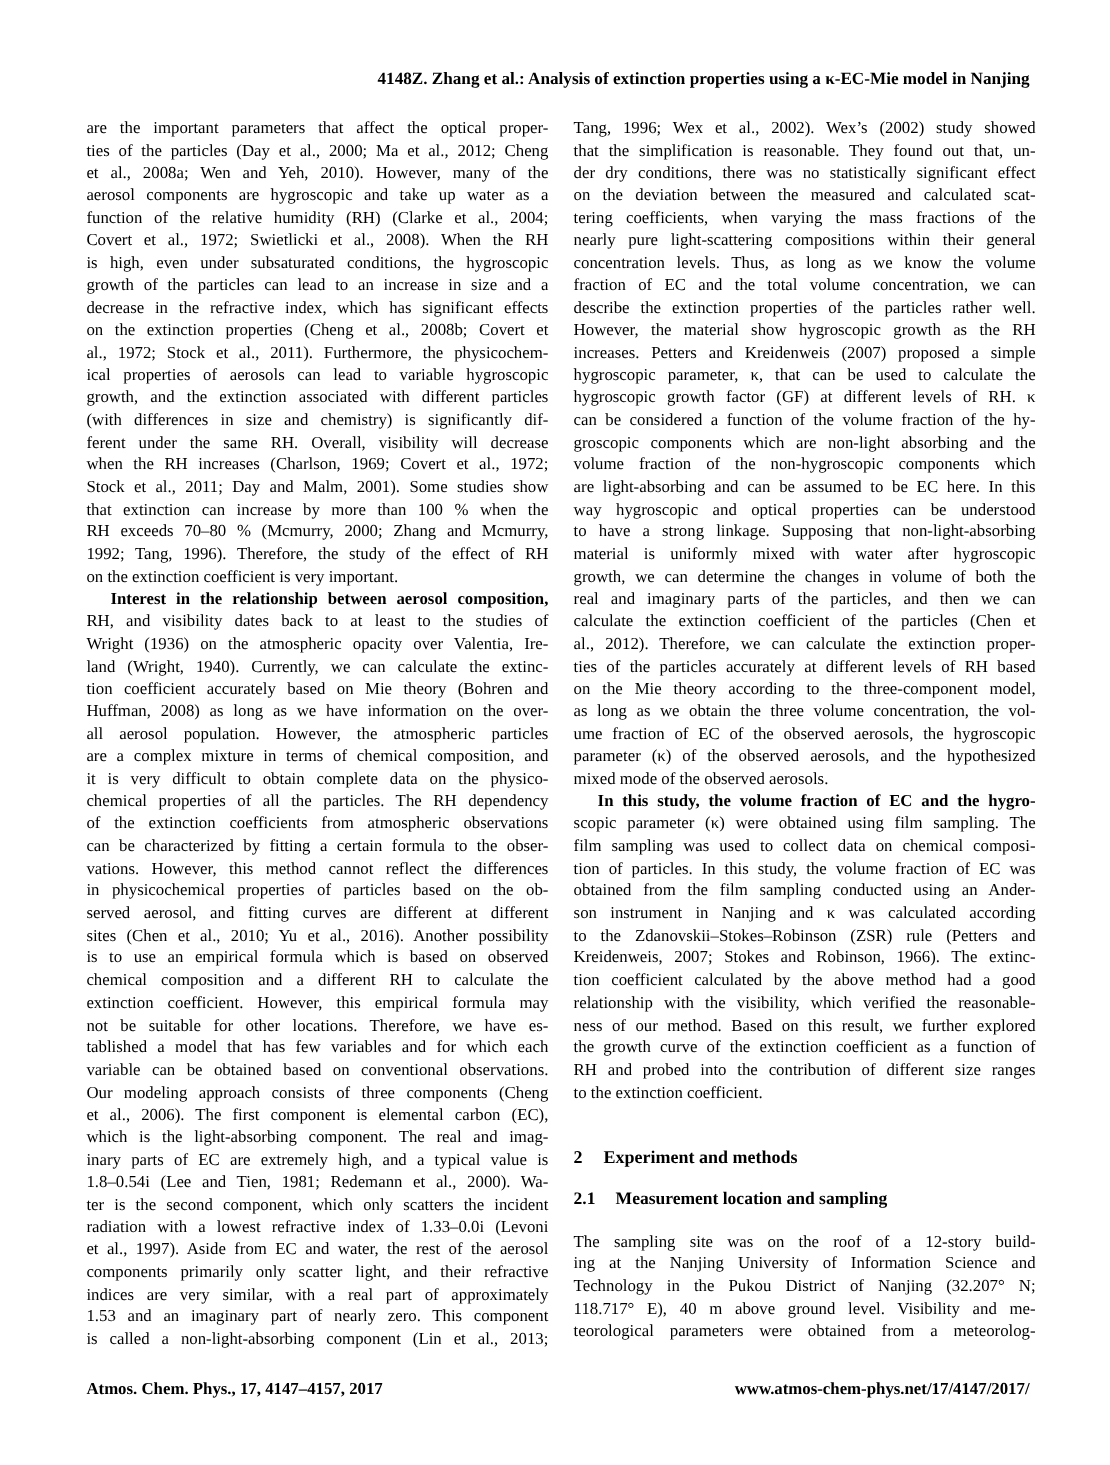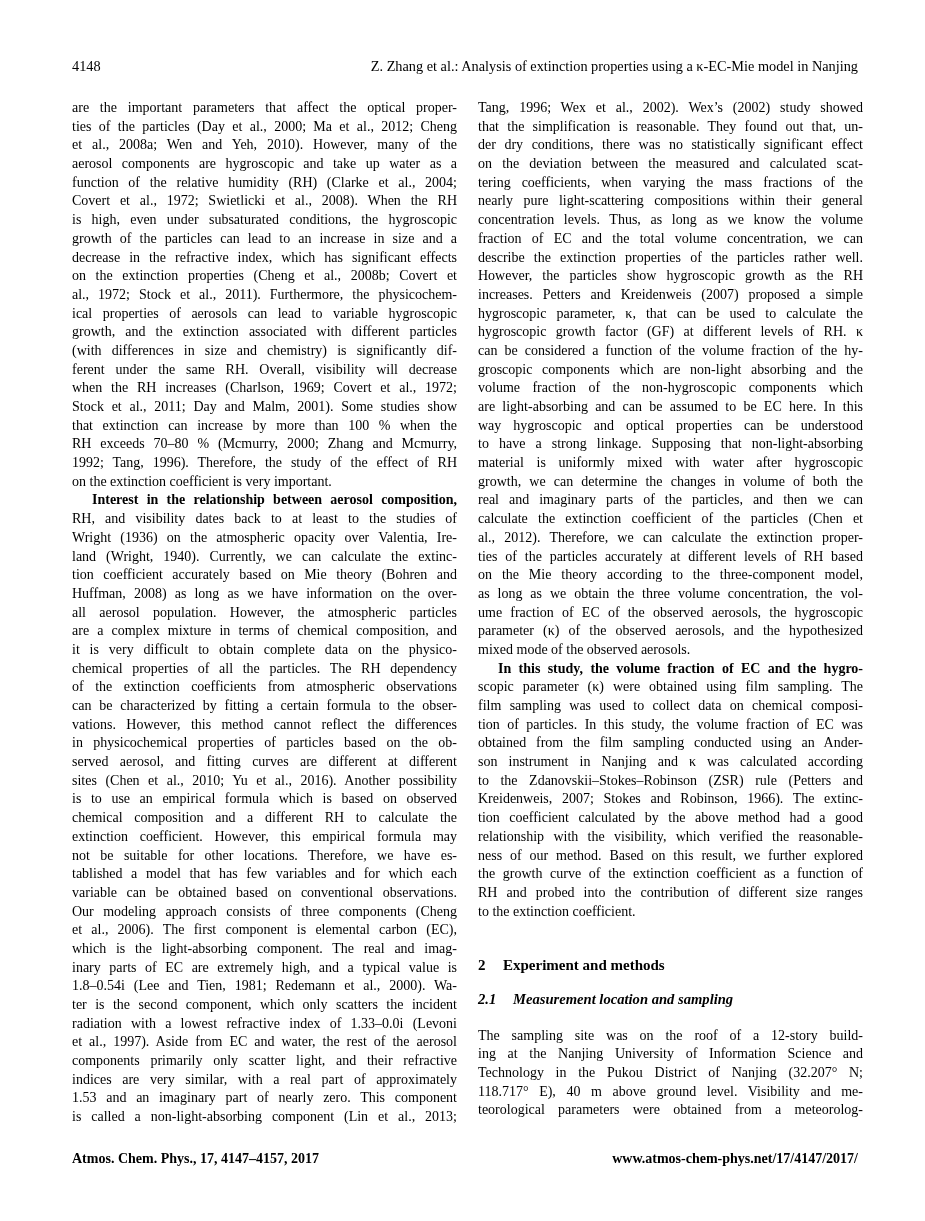--- a/index.html
+++ b/index.html
@@ -3,42 +3,41 @@
 <meta charset="utf-8">
 <style>
   * { margin:0; padding:0; box-sizing:border-box; }
   html, body { background:#ffffff; }
   .page {
     position:relative; width:925px; height:1221px; background:#ffffff;
     font-family:"Liberation Serif", "DejaVu Serif", serif; color:#000000; overflow:hidden;
   }
   .header {
     position:absolute; top:58px; left:72px; width:786px;
-    display:flex; justify-content:space-between; align-items:baseline;
-    font-weight:400; font-size:14.3px; line-height:17px;
+    display:flex; justify-content:flex-end; align-items:baseline;
+    font-weight:700; font-size:14.3px; line-height:17px;
   }
   .columns {
     position:absolute; top:99px; left:72px; width:791px;
     display:flex; gap:21px;
   }
   .col { width:385px; font-size:14px; }
   .line {
     height:18.7px; line-height:18.7px; white-space:nowrap;
     text-align:justify; text-align-last:justify;
   }
   .line.lastline { text-align-last:left; }
   .para.indent .line:first-child { text-indent:20px;font-weight:bold; }
   .h-sec {
     font-weight:700; font-size:15px; line-height:18.7px; margin-top:35px;
     white-space:nowrap;
   }
   .h-sub {
     font-weight:700; font-size:14.6px; line-height:18.7px; margin-top:15px;
     white-space:nowrap;
-    font-style:italic;
   }
   .h-num { display:inline-block; }
   .h-sec .h-num { width:25px; }
   .h-sub .h-num { width:35px; }
   .after-headings { margin-top:18px; }
   .footer {
     position:absolute; top:1150px; left:72px; width:786px;
     display:flex; justify-content:space-between; align-items:baseline;
     font-weight:700; font-size:14px; line-height:17px;
   }
@@ -122,21 +121,21 @@
           <div class="para">
             <div class="line">Tang, 1996; Wex et al., 2002). Wex’s (2002) study showed</div>
             <div class="line">that the simplification is reasonable. They found out that, un-</div>
             <div class="line">der dry conditions, there was no statistically significant effect</div>
             <div class="line">on the deviation between the measured and calculated scat-</div>
             <div class="line">tering coefficients, when varying the mass fractions of the</div>
             <div class="line">nearly pure light-scattering compositions within their general</div>
             <div class="line">concentration levels. Thus, as long as we know the volume</div>
             <div class="line">fraction of EC and the total volume concentration, we can</div>
             <div class="line">describe the extinction properties of the particles rather well.</div>
-            <div class="line">However, the particles show hygroscopic growth as the RH</div>
+            <div class="line">However, the material show hygroscopic growth as the RH</div>
             <div class="line">increases. Petters and Kreidenweis (2007) proposed a simple</div>
             <div class="line">hygroscopic parameter, κ, that can be used to calculate the</div>
             <div class="line">hygroscopic growth factor (GF) at different levels of RH. κ</div>
             <div class="line">can be considered a function of the volume fraction of the hy-</div>
             <div class="line">groscopic components which are non-light absorbing and the</div>
             <div class="line">volume fraction of the non-hygroscopic components which</div>
             <div class="line">are light-absorbing and can be assumed to be EC here. In this</div>
             <div class="line">way hygroscopic and optical properties can be understood</div>
             <div class="line">to have a strong linkage. Supposing that non-light-absorbing</div>
             <div class="line">material is uniformly mixed with water after hygroscopic</div>

